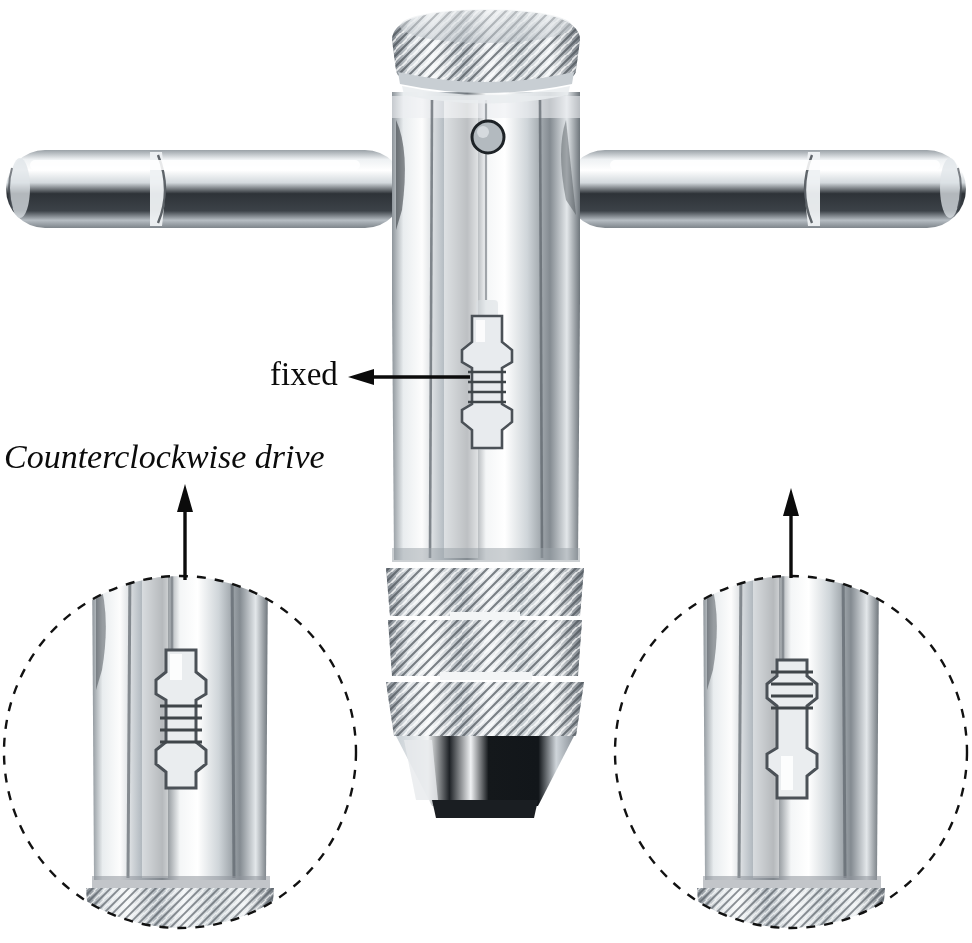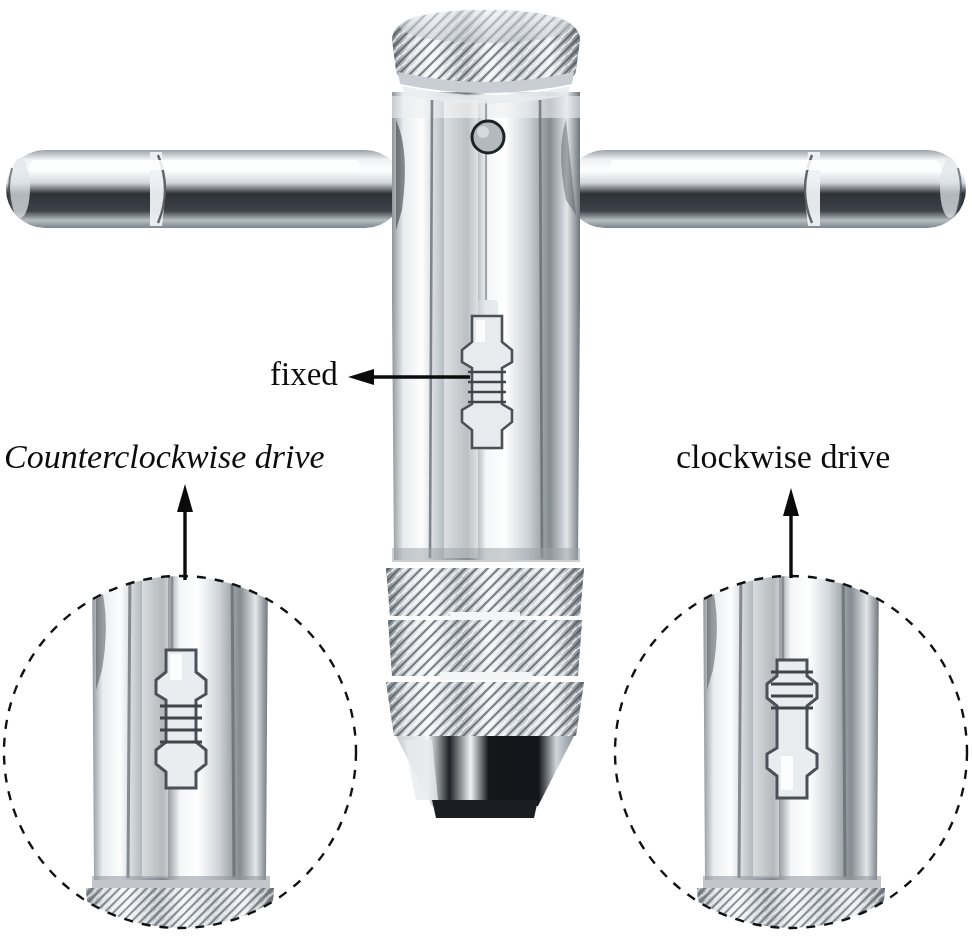--- a/index.html
+++ b/index.html
@@ -225,15 +225,14 @@
       <path d="M185 484 L177 512 L193 512 Z" fill="#0b0b0b"></path>
     </g>
     <g>
       <line x1="791" y1="578" x2="791" y2="504" stroke="#0b0b0b" stroke-width="3.4"></line>
       <path d="M791 488 L783 516 L799 516 Z" fill="#0b0b0b"></path>
     </g>
   </svg>
 
   <div class="lbl" id="label-fixed">fixed</div>
   <div class="lbl" id="label-ccw">Counterclockwise drive</div>
-  <div class="lbl" id="label-cw">clockwise drive</div>
 
 </div>
 
 </body></html>

